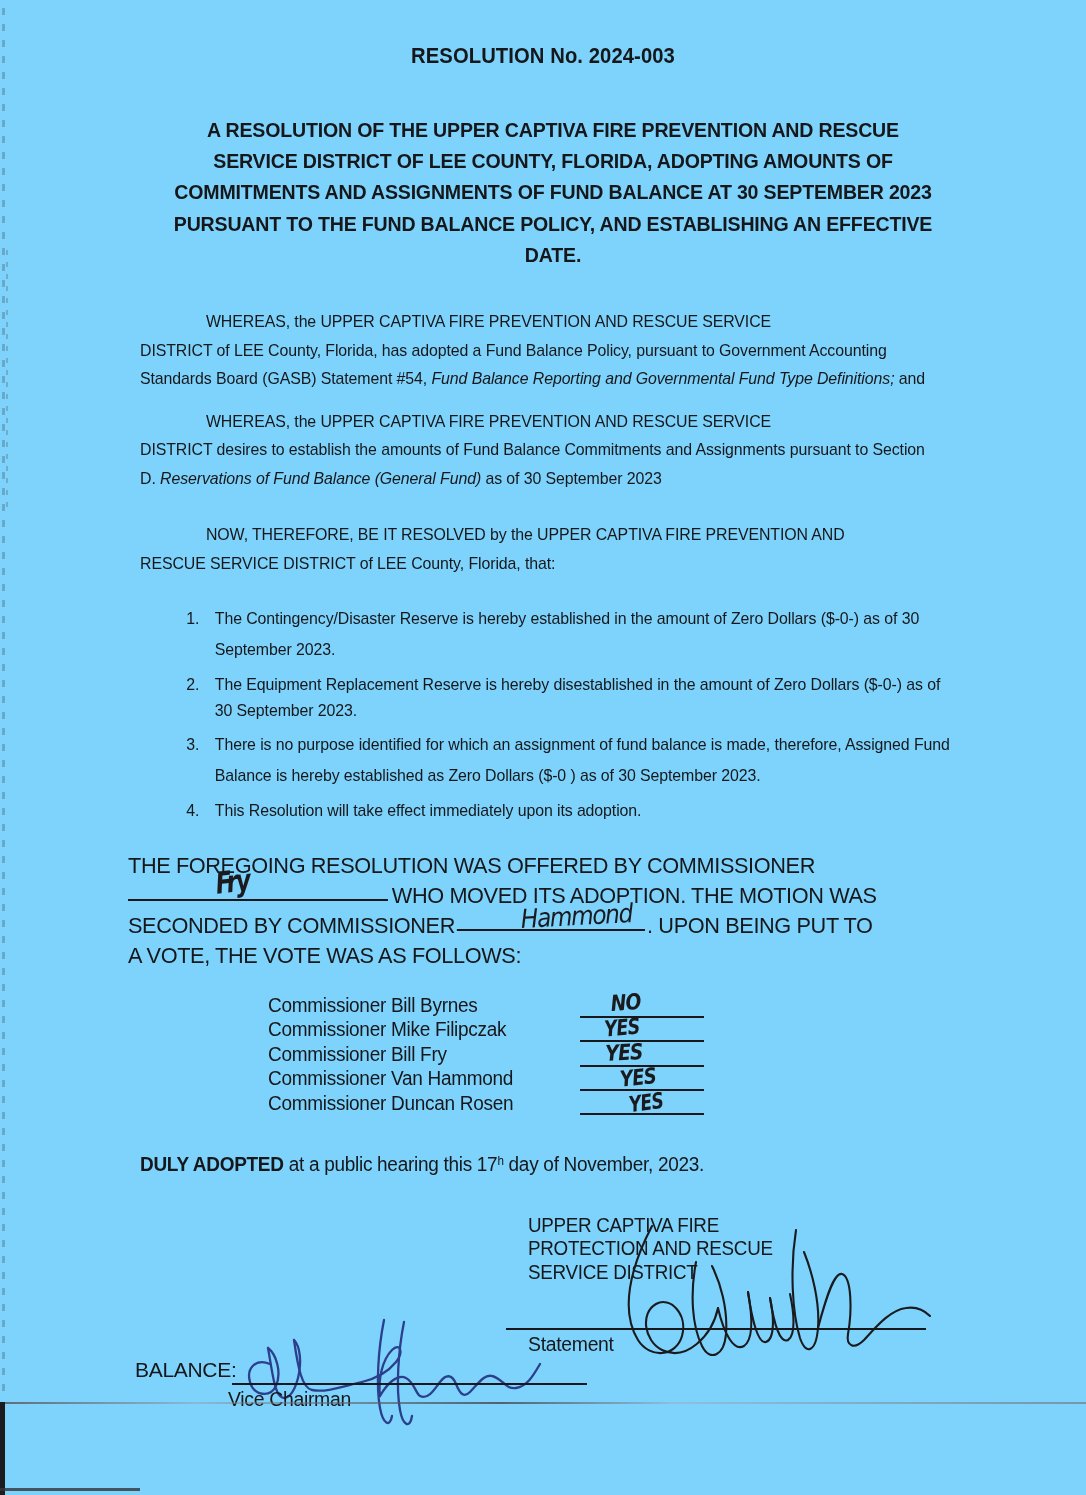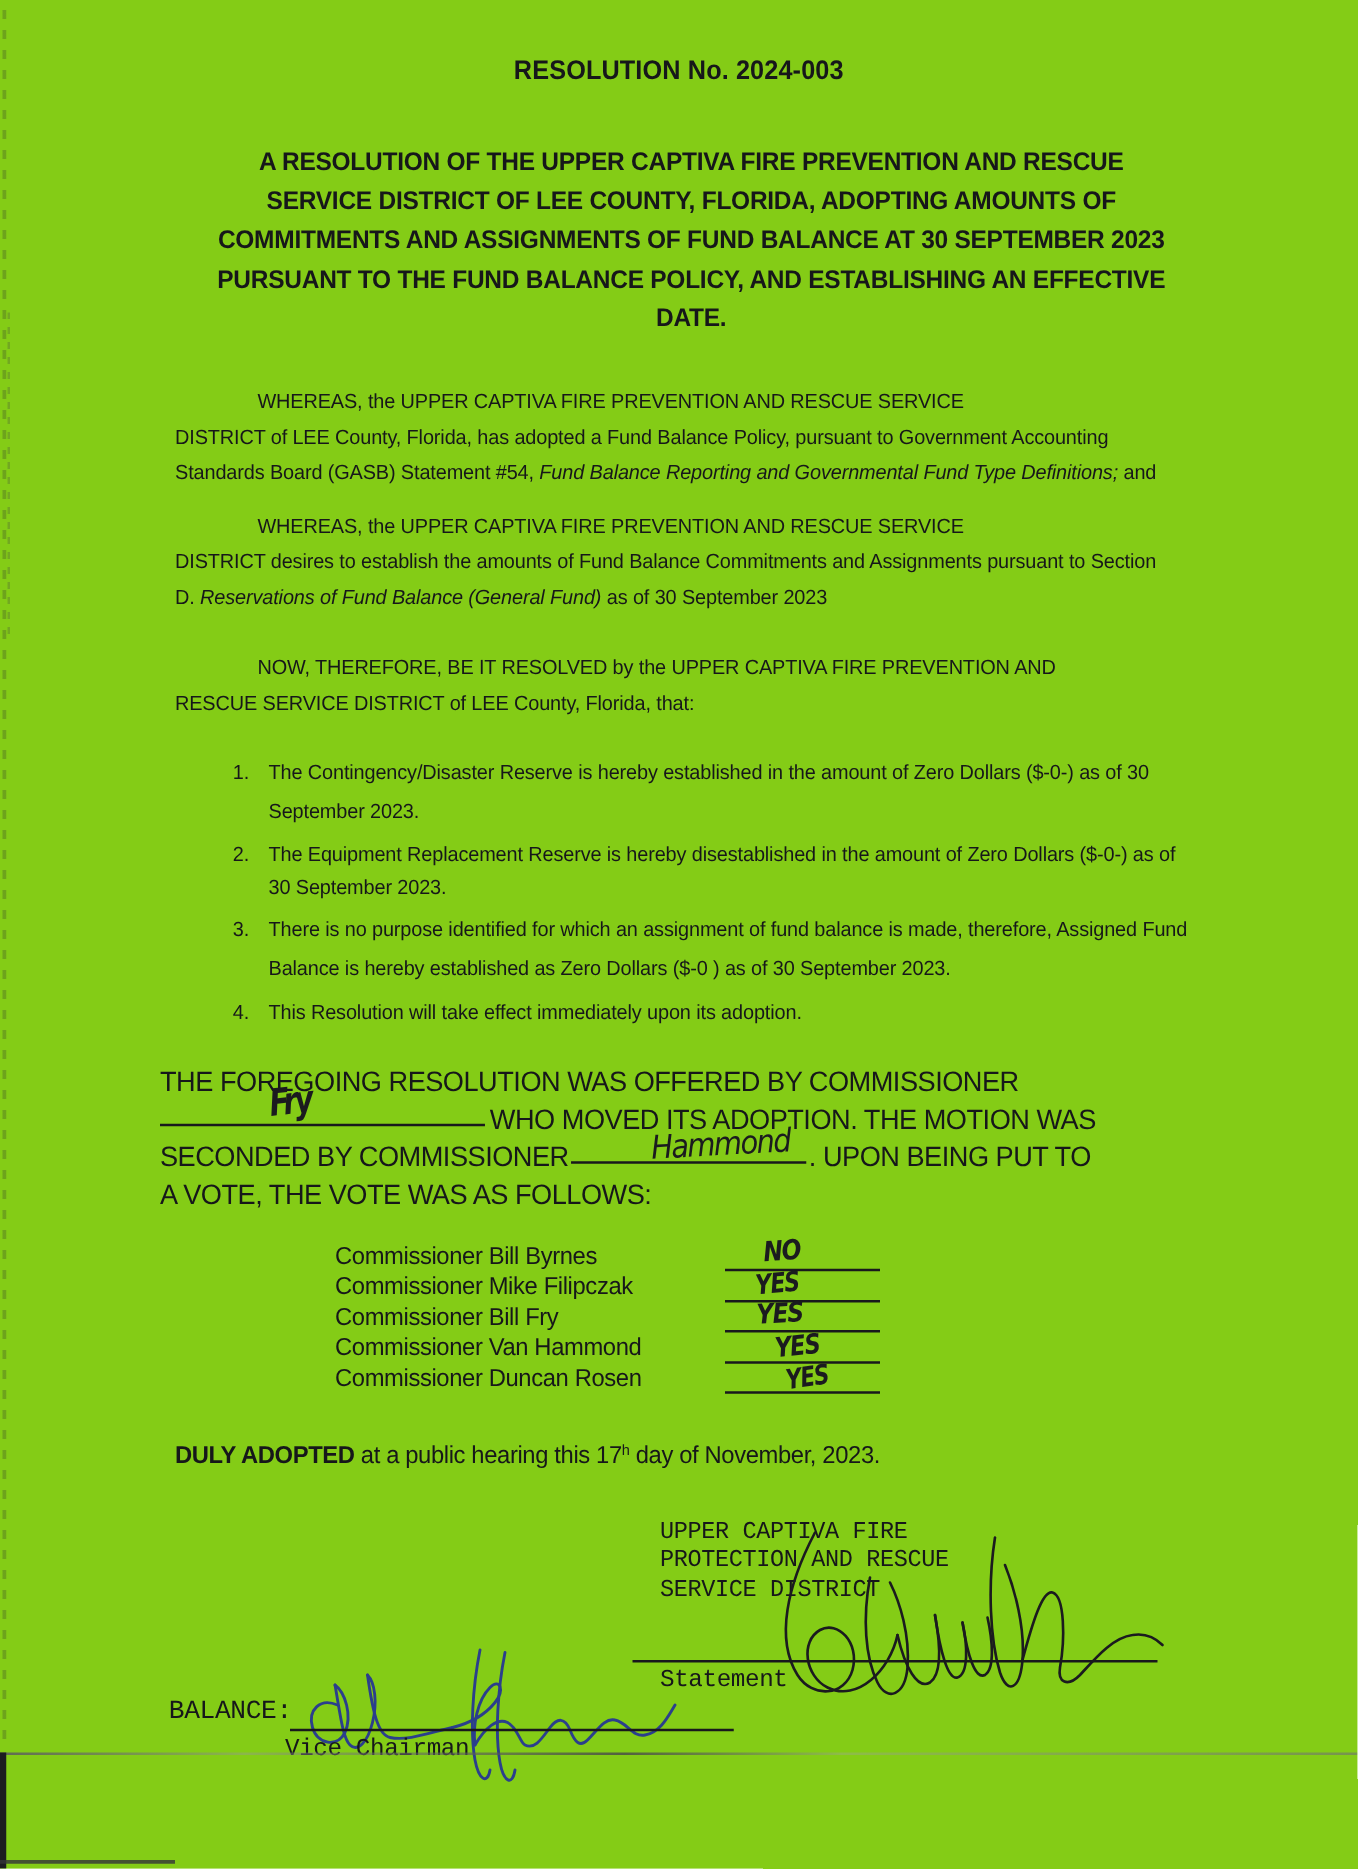--- a/index.html
+++ b/index.html
@@ -4,21 +4,21 @@
 <style>
   html, body {
     margin: 0;
     padding: 0;
     background: #ffffff;
   }
   .page {
     position: relative;
     width: 1086px;
     height: 1495px;
-    background: #84cc16;
+    background: #7dd3fc;
     overflow: hidden;
     font-family: "Liberation Sans", sans-serif;
     color: #16171a;
   }
 
   
   .scan-edge-left {
     position: absolute;
     left: 2px;
     top: 8px;
@@ -201,21 +201,21 @@
   }
 
   
   .votes {
     margin: 22px 0 0 268px;
     position: relative;
     width: 460px;
   }
   .vote-row {
     display: flex;
-    align-items: flex-end;
+    align-items: center;
     height: 24.4px;
   }
   .vote-name {
     font-size: 19.6px;
     line-height: 24.4px;
     letter-spacing: -0.3px;
     width: 312px;
     white-space: nowrap;
     transform: scaleX(0.97);
     transform-origin: left center;
@@ -253,21 +253,20 @@
     transform-origin: left center;
   }
   .duly b { font-weight: bold; }
   .duly sup { font-size: 12px; vertical-align: 6px; }
 
   
   .sig-area {
     position: relative;
     margin-top: 30px;
     height: 230px;
-    font-family: Liberation Mono, monospace;
   }
   .district-name {
     position: absolute;
     left: 528px;
     top: 8px;
     font-size: 19.4px;
     line-height: 23.4px;
     letter-spacing: -0.3px;
     transform: scaleX(0.97);
     transform-origin: left center;

